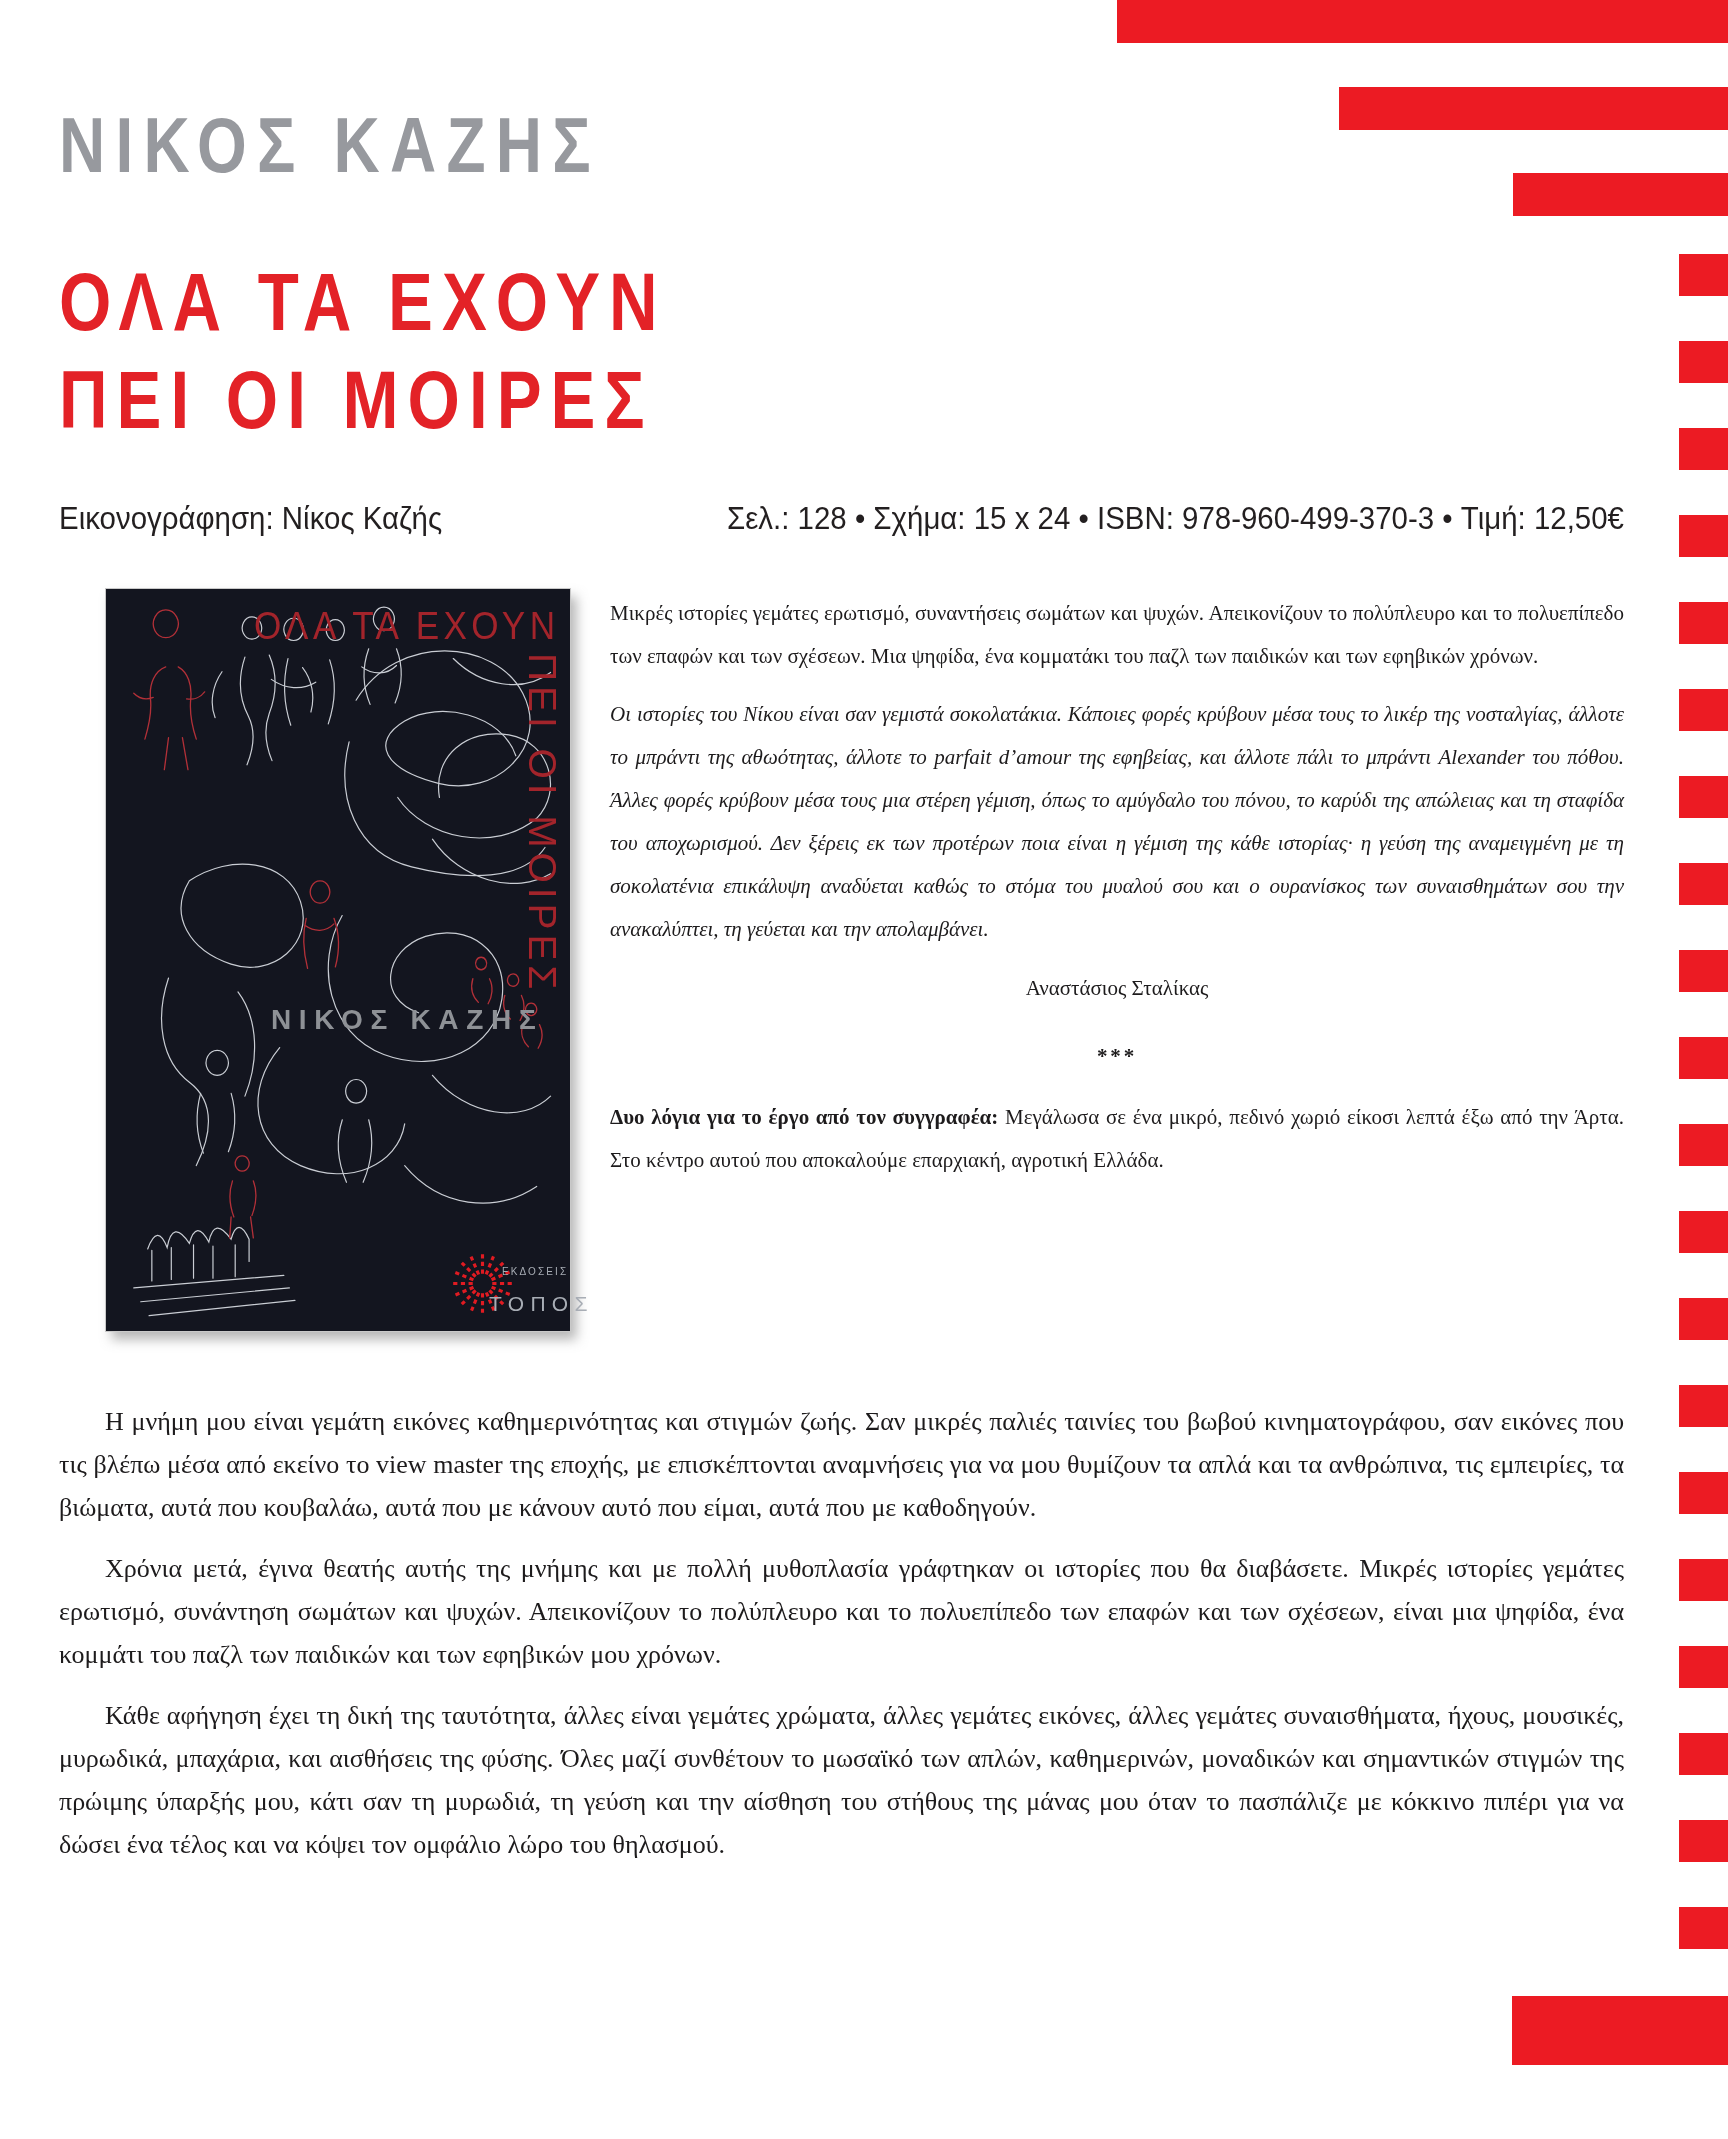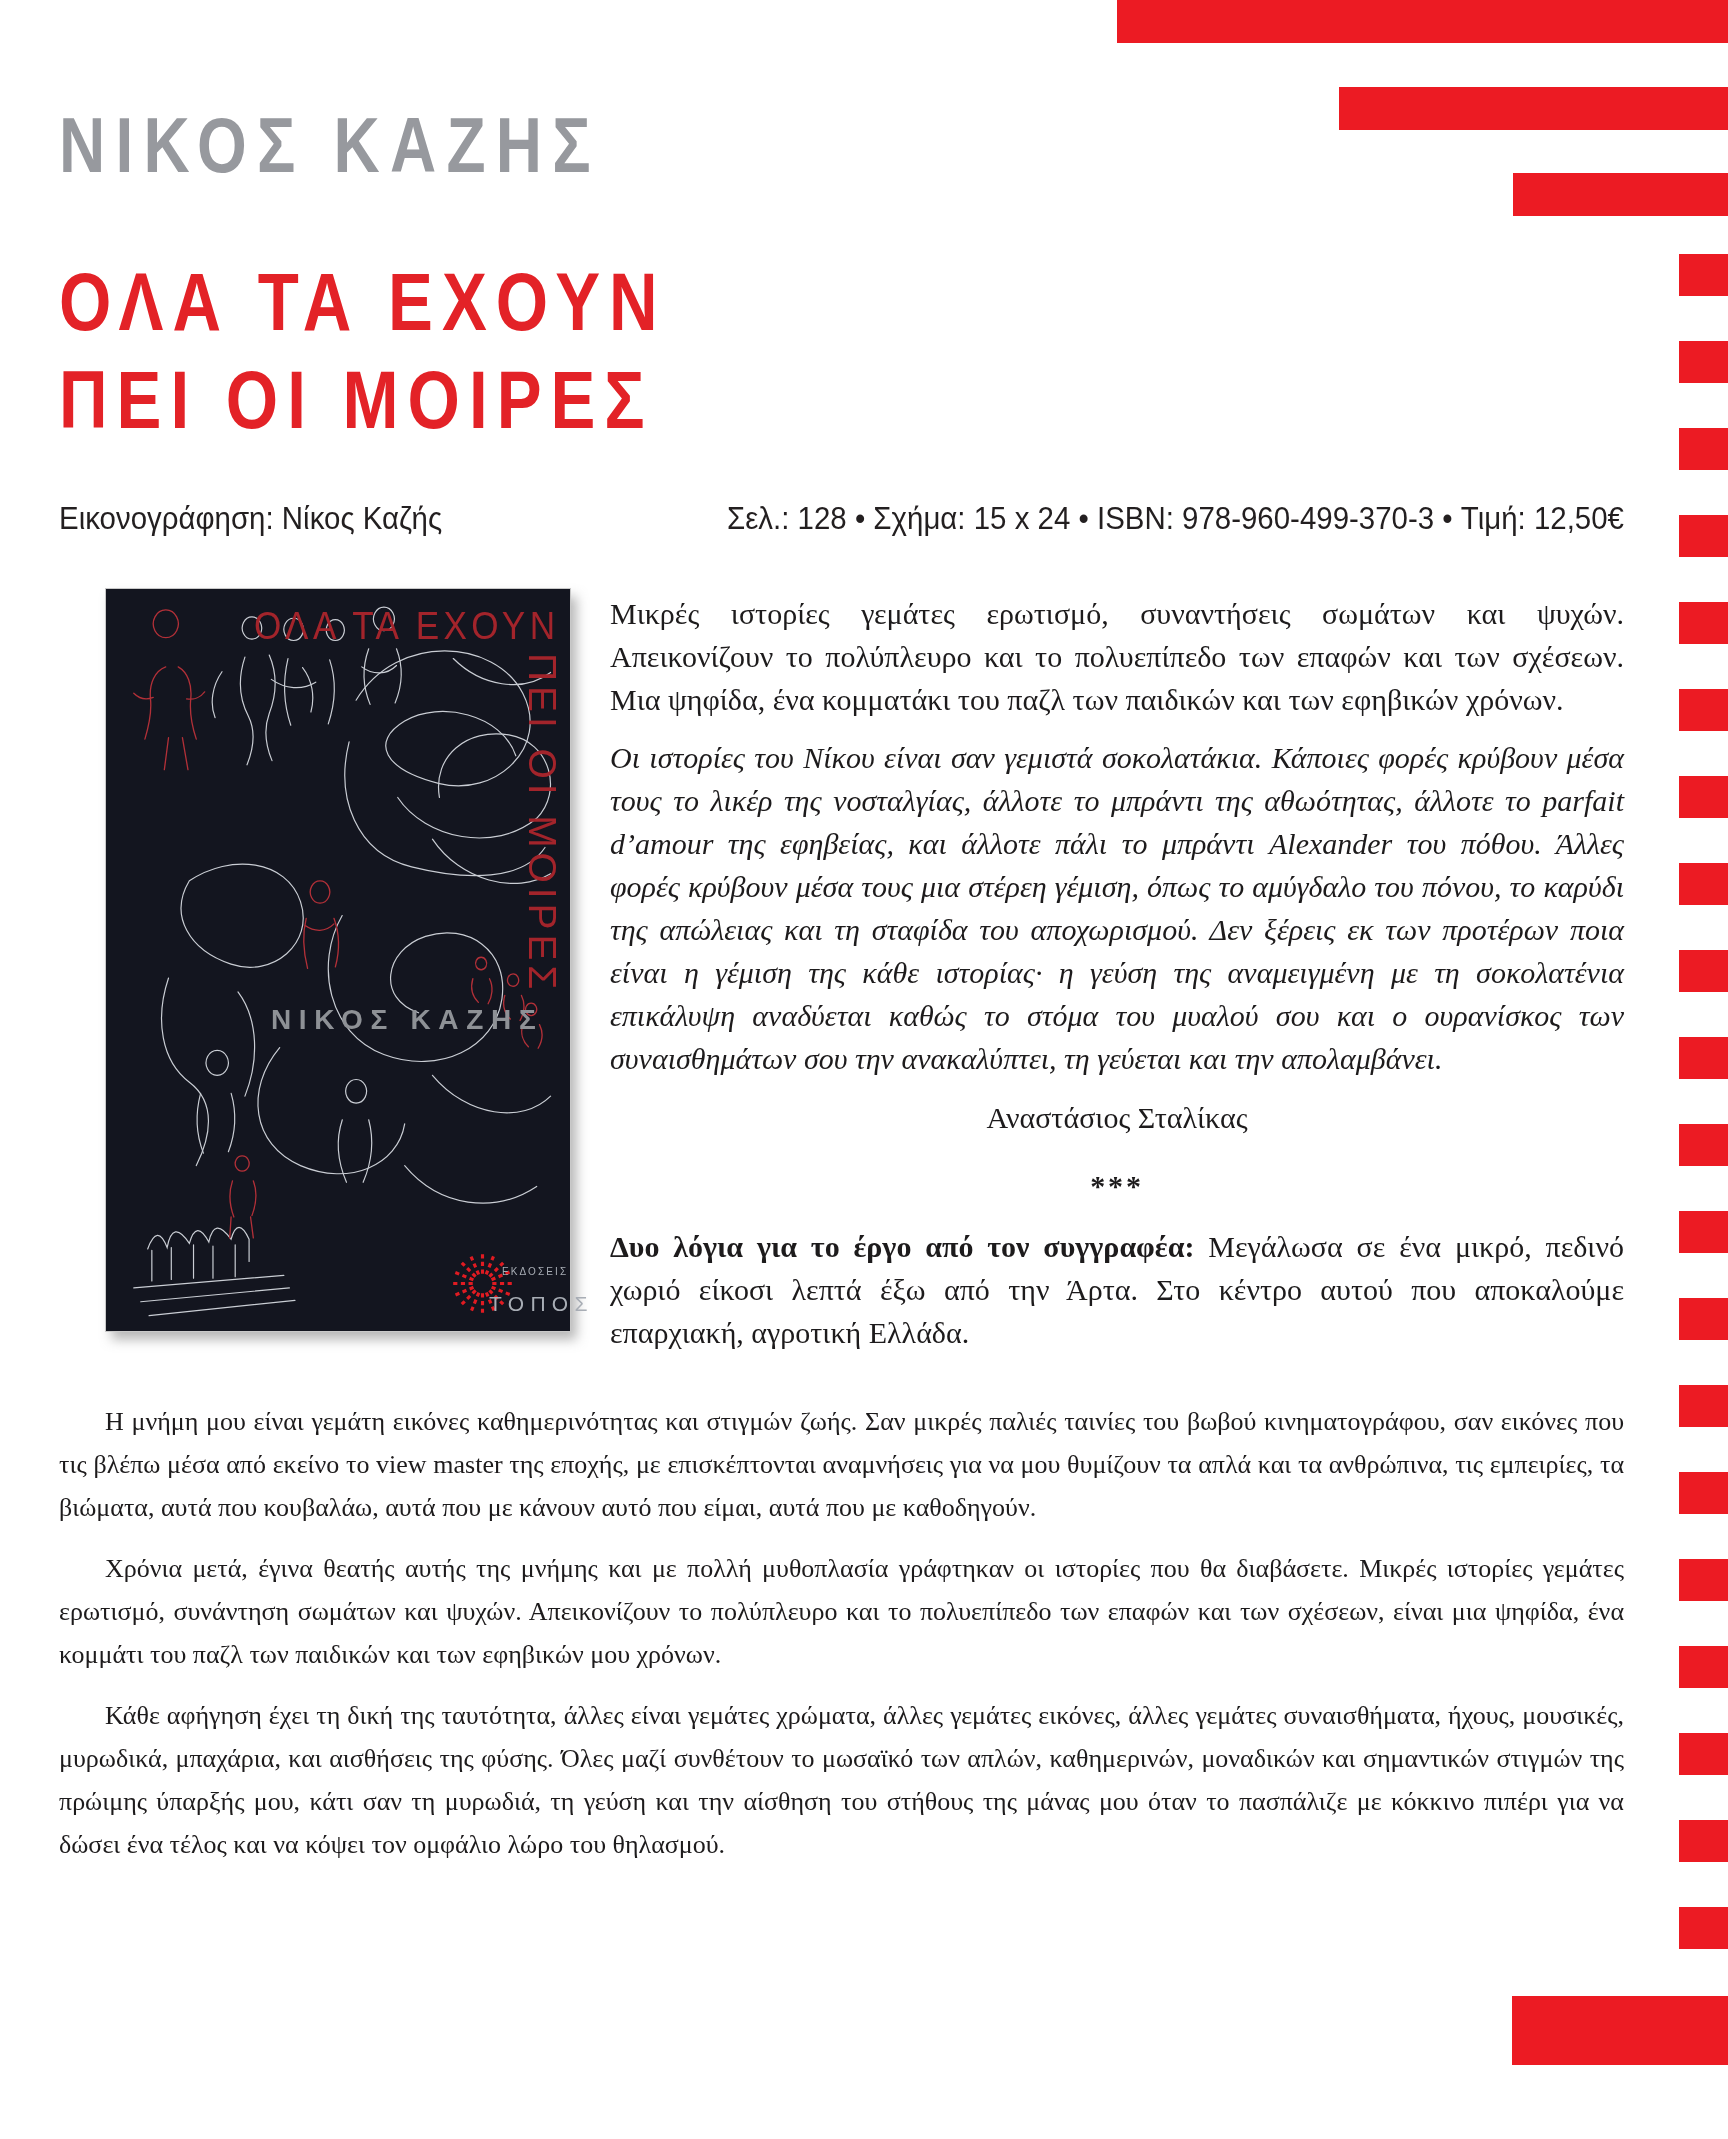--- a/index.html
+++ b/index.html
@@ -86,21 +86,21 @@
   }
   .cover .logo .pub-name {
     position:absolute; left:40px; top:46px;
     font-family:"Liberation Sans",sans-serif;
     font-size:21px; letter-spacing:6.3px; color:#A8ADB5;
   }
 
   
   .right-col {
     position:absolute; left:610px; top:592px; width:1014px;
-    font-size:30px; line-height:43px; text-align:justify;
+    font-size:21px; line-height:43px; text-align:justify;
   }
   .right-col p { margin-bottom:15.3px; }
   .right-col .italic { font-style:italic; }
   .right-col .reviewer { text-align:center; margin-bottom:25px; }
   .right-col .stars { text-align:center; font-weight:bold; letter-spacing:2.8px; margin-bottom:18px; }
   .right-col .lead { font-weight:bold; }
 
   
   .body-text {
     position:absolute; left:59px; top:1400px; width:1565px;

